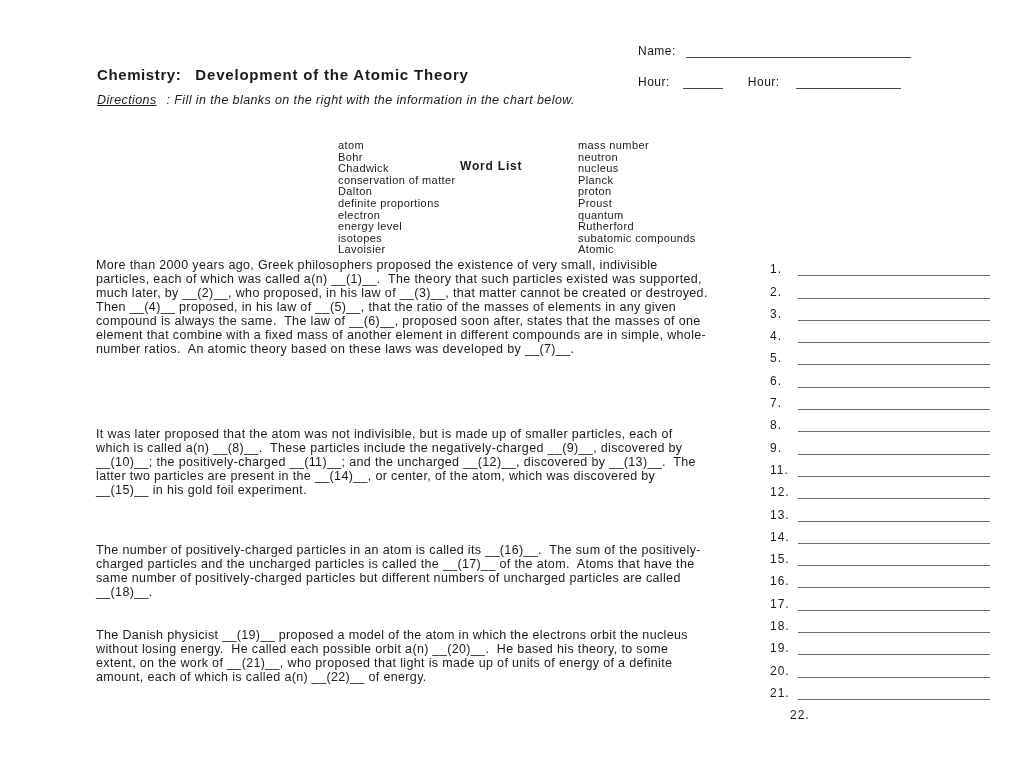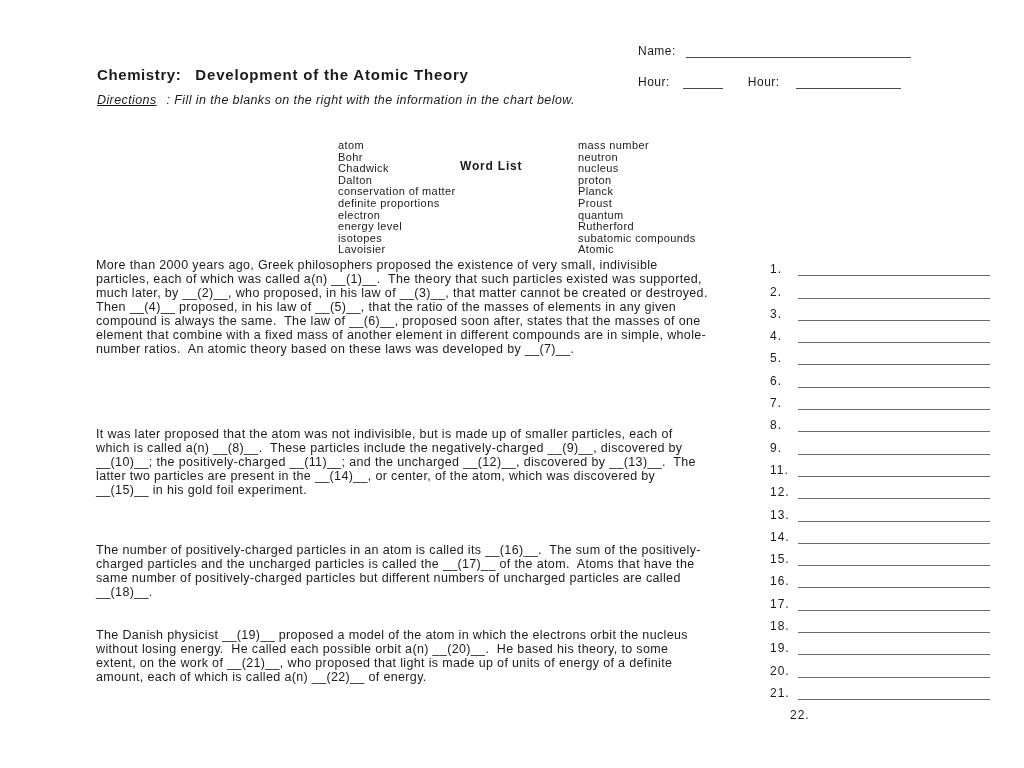--- a/index.html
+++ b/index.html
@@ -89,26 +89,26 @@
       </div>
     <div class="wl-row">
         <span class="wl-left">Bohr</span>
         <span class="wl-right">neutron</span>
       </div>
     <div class="wl-row">
         <span class="wl-left">Chadwick</span>
         <span class="wl-right">nucleus</span>
       </div>
     <div class="wl-row">
+        <span class="wl-left">conservation of matter</span>
+        <span class="wl-right">Planck</span>
+      </div>
+    <div class="wl-row">
         <span class="wl-left">Dalton</span>
         <span class="wl-right">proton</span>
-      </div>
-    <div class="wl-row">
-        <span class="wl-left">conservation of matter</span>
-        <span class="wl-right">Planck</span>
       </div>
     <div class="wl-row">
         <span class="wl-left">definite proportions</span>
         <span class="wl-right">Proust</span>
       </div>
     <div class="wl-row">
         <span class="wl-left">electron</span>
         <span class="wl-right">quantum</span>
       </div>
     <div class="wl-row">

